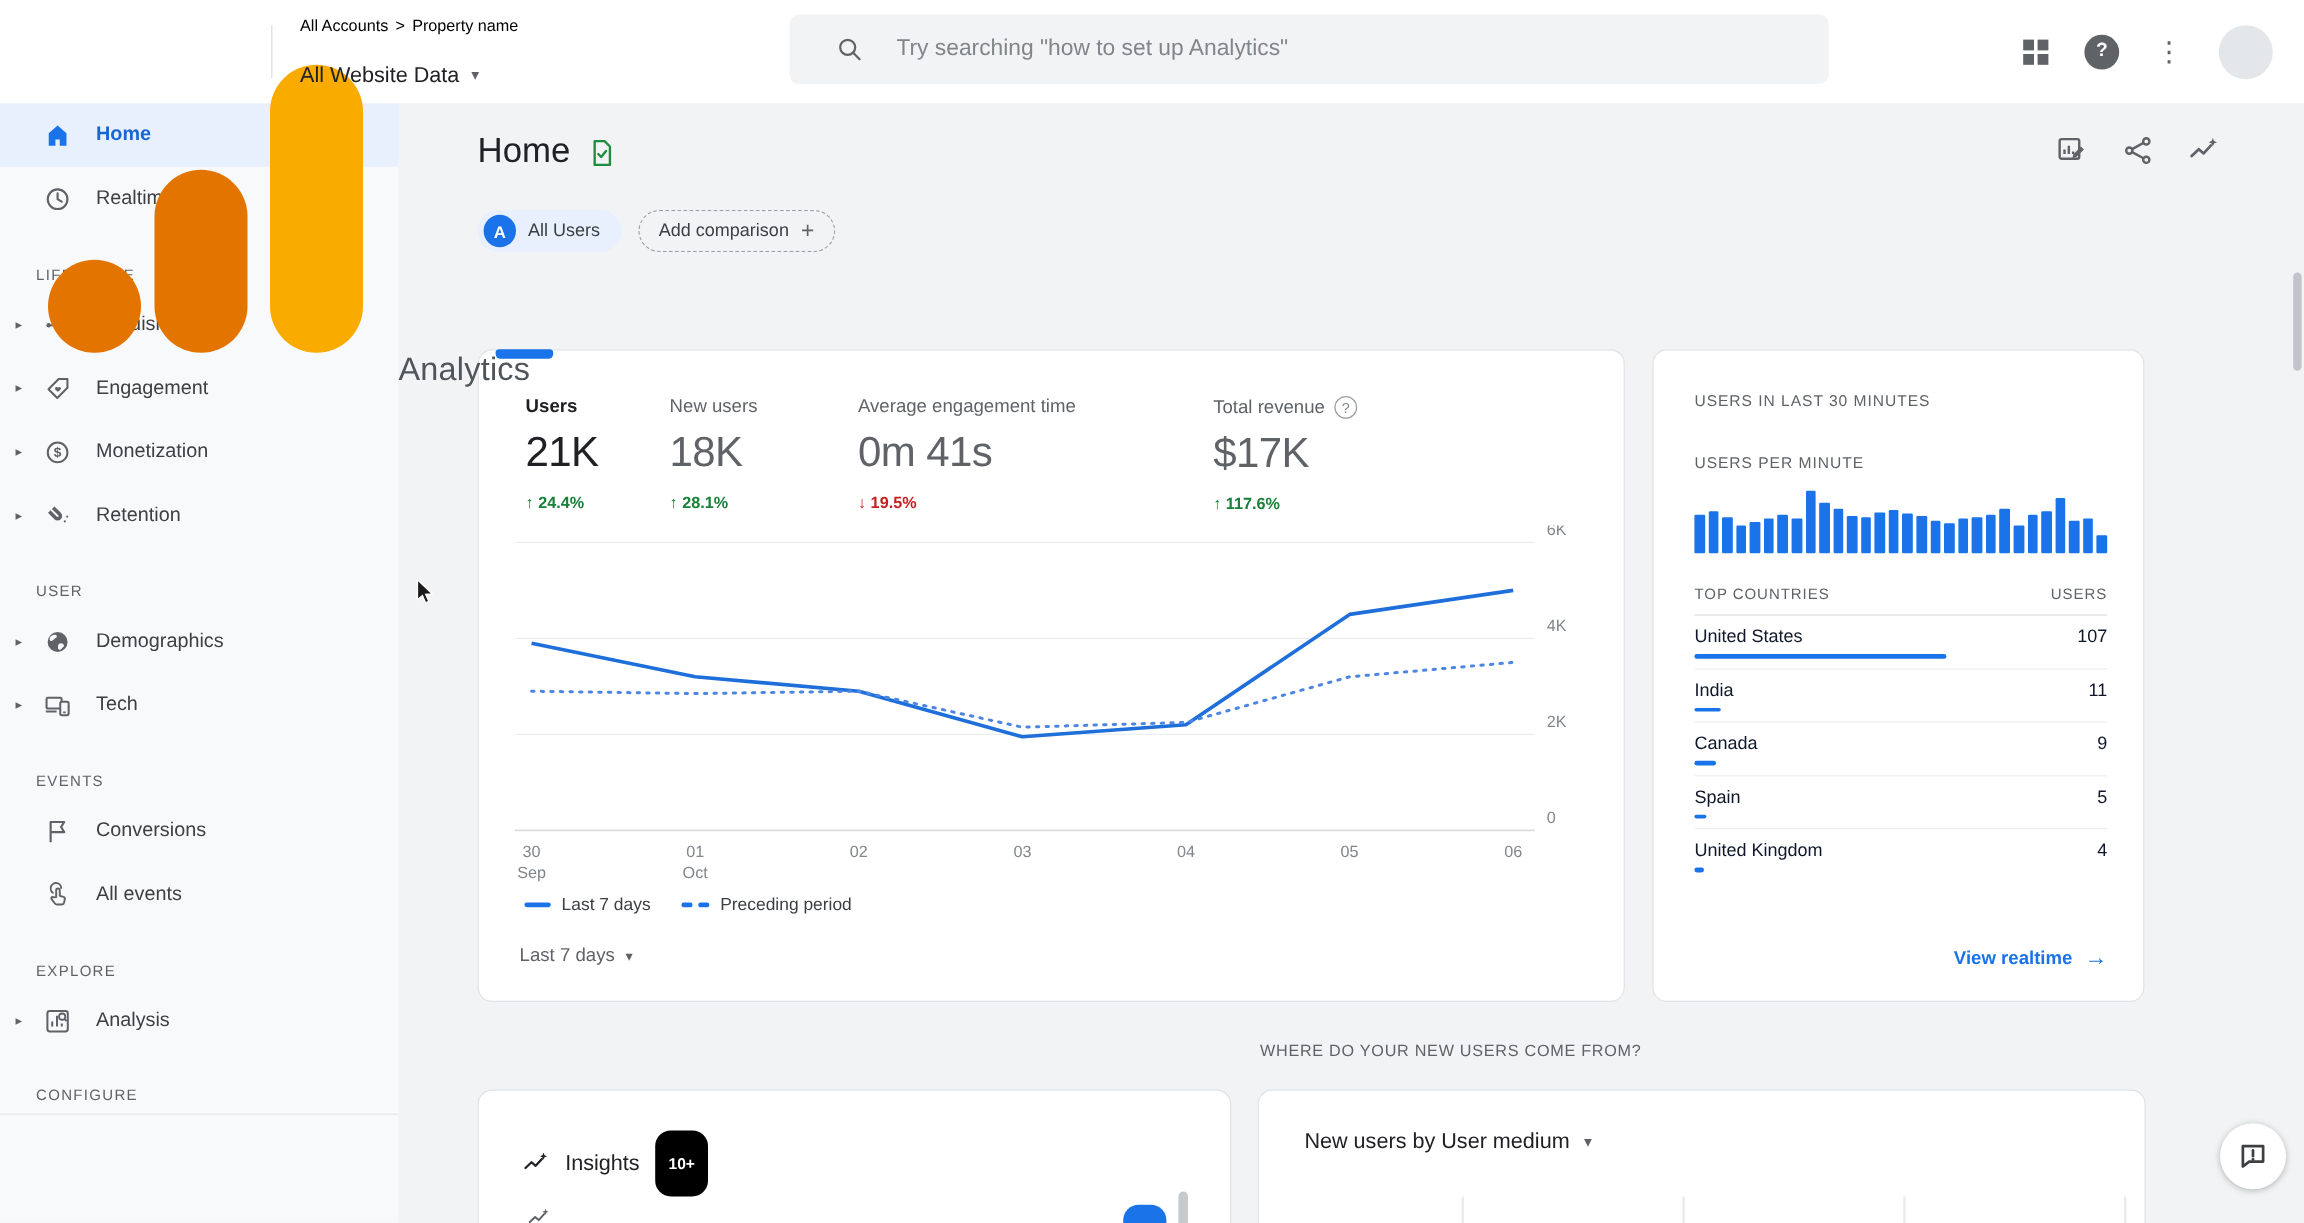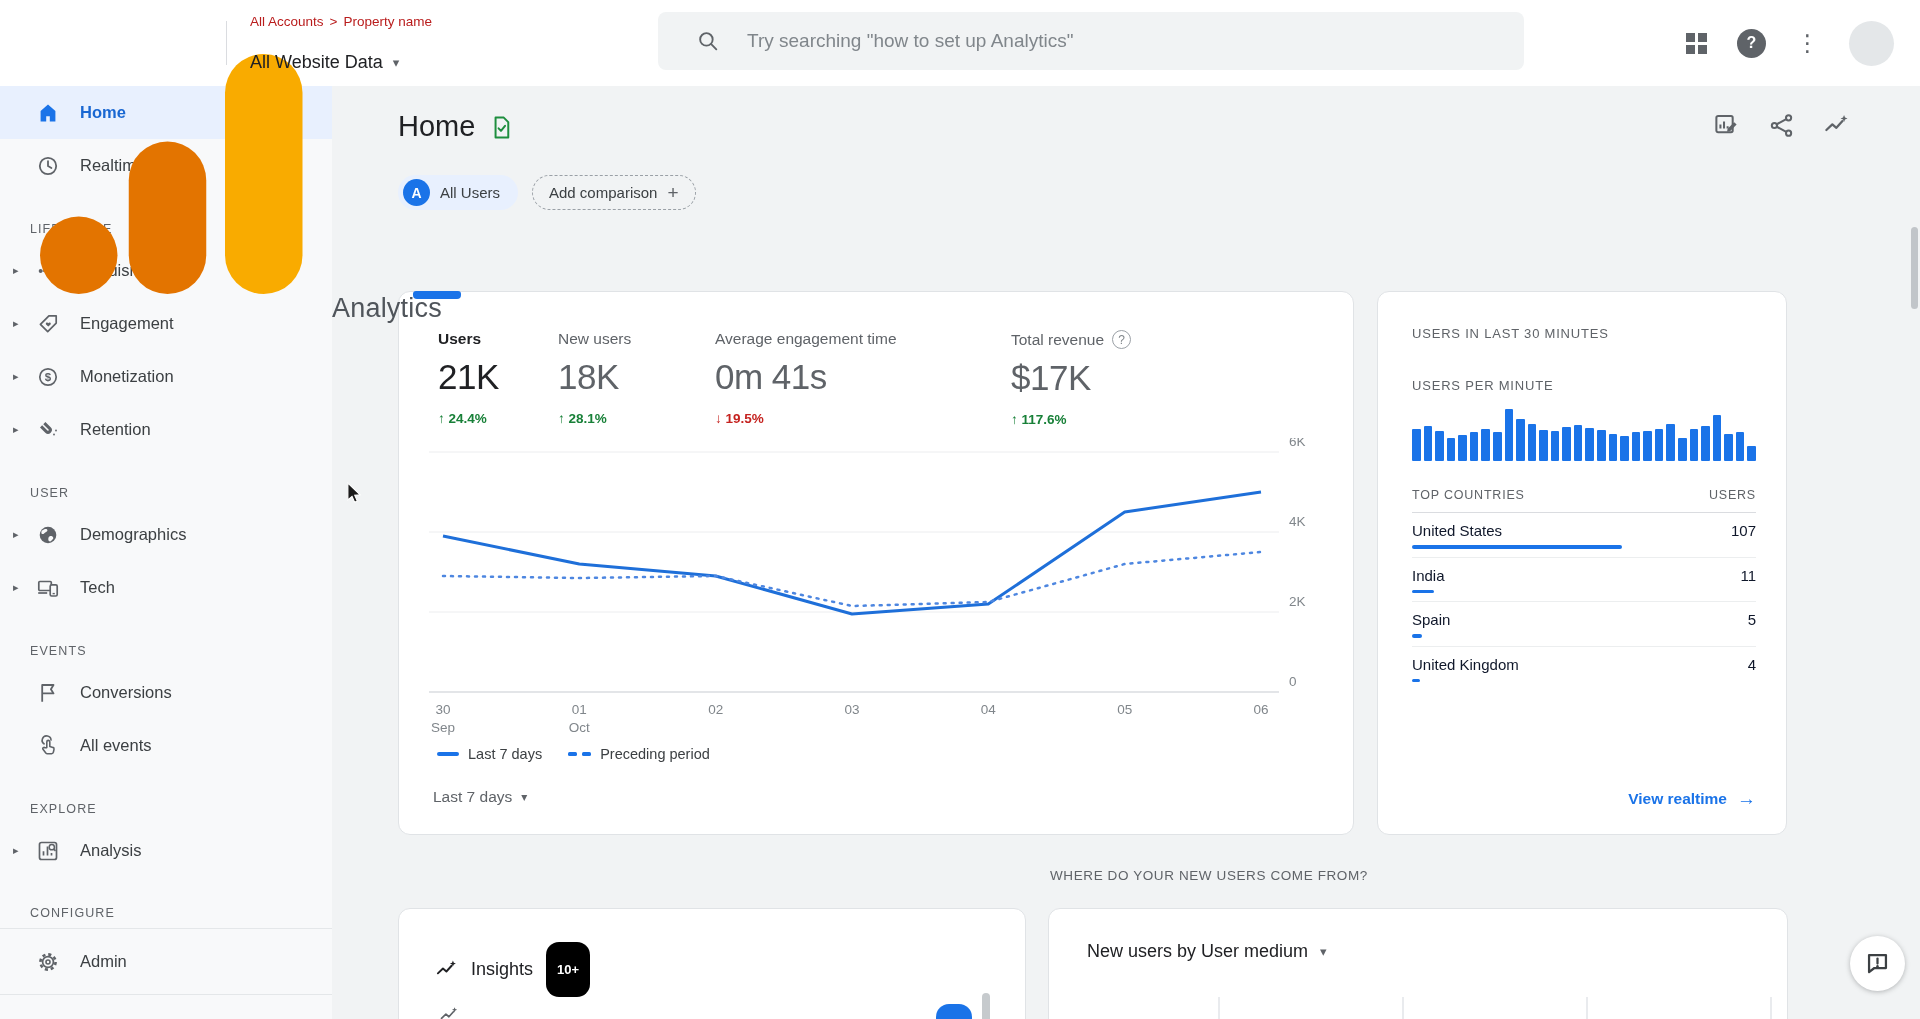--- a/index.html
+++ b/index.html
@@ -5,21 +5,21 @@
   *{box-sizing:border-box;margin:0;padding:0}
   html,body{width:1920px;height:1019px;overflow:hidden;background:#f1f3f4;
     font-family:"Liberation Sans","DejaVu Sans",sans-serif;color:#3c4043}
   
   .topbar{position:absolute;inset:0 0 auto 0;height:86px;background:#fff;z-index:40}
   .logo{position:absolute;left:20px;top:24px;display:flex;align-items:flex-end;gap:12px}
   .logo svg{width:38px;height:38px}
   .app-name{font-size:27px;color:#50555b;letter-spacing:.2px}
   .top-divider{position:absolute;left:226px;top:21px;width:1px;height:44px;background:#dadce0}
   .crumbs{position:absolute;left:250px;top:14px}
-  .crumb-line{font-size:13.5px;color:#b91c1c;display:flex;gap:6px}
+  .crumb-line{font-size:13.5px;color:#000000;display:flex;gap:6px}
   .prop-sel{margin-top:23px;display:flex;align-items:center;gap:10px;font-size:18px;color:#202124;cursor:pointer}
   .prop-sel .caret{font-size:13px;color:#5f6368}
   .searchbar{position:absolute;left:658px;top:12px;width:866px;height:58px;background:#f1f3f4;
     border-radius:8px;display:flex;align-items:center;padding-left:38px;gap:26px}
   .searchbar svg{width:25px;height:25px}
   .searchbar input{border:none;outline:none;background:transparent;font-size:19px;color:#3c4043;
     width:700px;font-family:inherit}
   .searchbar input::placeholder{color:#80868b}
   .top-icons{position:absolute;right:26px;top:0;height:86px;display:flex;align-items:center;gap:30px}
   .apps-grid{width:21px;height:21px;display:grid;grid-template-columns:9px 9px;grid-gap:3px;cursor:pointer}
@@ -284,30 +284,20 @@
           <svg viewBox="0 0 24 24">
             <rect x="3.5" y="3.5" width="17" height="17" rx="2" stroke="#5f6368" stroke-width="1.7" fill="none"></rect>
             <path d="M7.5 16.5v-4.2M11.5 16.5V7.5M15.5 16.5v-2.6" stroke="#5f6368" stroke-width="1.7"></path>
             <circle cx="15.8" cy="8.2" r="2.6" stroke="#5f6368" stroke-width="1.5" fill="#f8f9fa"></circle>
             <path d="m17.7 10.1 1.8 1.8" stroke="#5f6368" stroke-width="1.5"></path>
           </svg>
         </span>
         <span class="sb-label">Analysis</span>
       </div>
       <div class="sb-section sb-div">CONFIGURE</div>
-      <div class="sb-row sb-div">
-        <span class="icon">
-          <svg viewBox="0 0 24 24">
-            <circle cx="12" cy="12" r="7.6" stroke="#5f6368" stroke-width="2.6" fill="none" stroke-dasharray="3.1 2.87"></circle>
-            <circle cx="12" cy="12" r="5.4" stroke="#5f6368" stroke-width="1.7" fill="none"></circle>
-            <circle cx="12" cy="12" r="2" stroke="#5f6368" stroke-width="1.6" fill="none"></circle>
-          </svg>
-        </span>
-        <span class="sb-label">Admin</span>
-      </div>
     </nav>
 
 </aside>
 
 <div class="page-title-wrap">
   <h1 class="page-title">Home</h1>
   <span class="icon doc-icon">
     <svg viewBox="0 0 24 24">
         <path d="M6.3 2.5h7.9l4.3 4.3v14.7H6.3Z" fill="none" stroke="#1e8e3e" stroke-width="1.9" stroke-linejoin="round"></path>
         <path d="m9.2 12.8 2.3 2.4 3.9-4.8" stroke="#1e8e3e" stroke-width="1.9" fill="none" stroke-linecap="round" stroke-linejoin="round"></path>
@@ -470,20 +460,27 @@
       </div>
       <div class="rt-row">
         <div class="rt-row-line">
           <span>India</span>
           <span>11</span>
         </div>
         <div class="rt-cbar" style="width: 6.3%;"></div>
       </div>
       <div class="rt-row">
         <div class="rt-row-line">
+          <span>Canada</span>
+          <span>9</span>
+        </div>
+        <div class="rt-cbar" style="width: 5.1%;"></div>
+      </div>
+      <div class="rt-row">
+        <div class="rt-row-line">
           <span>Spain</span>
           <span>5</span>
         </div>
         <div class="rt-cbar" style="width: 2.9%;"></div>
       </div>
       <div class="rt-row">
         <div class="rt-row-line">
           <span>United Kingdom</span>
           <span>4</span>
         </div>

